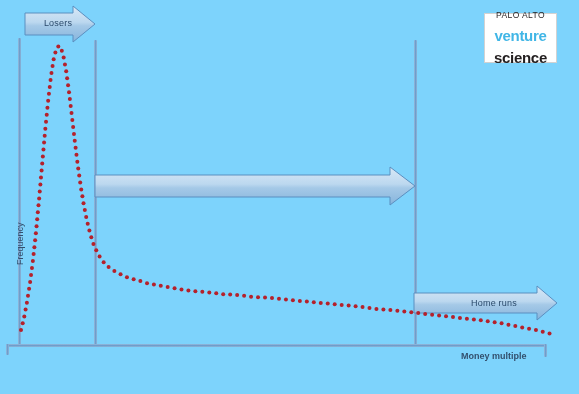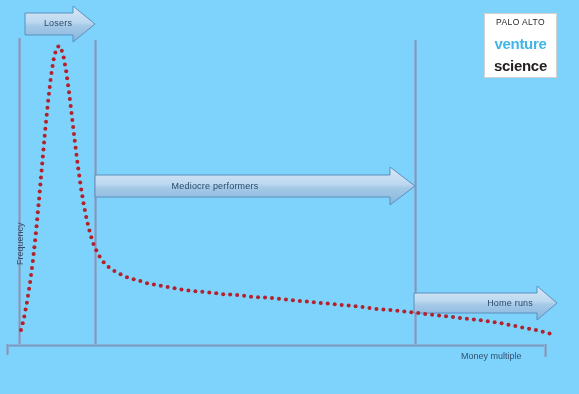--- a/index.html
+++ b/index.html
@@ -71,21 +71,21 @@
     transform-origin: 0 0;
     transform: rotate(-90deg);
   }
 
   
   #logo-box {
     position: absolute;
     left: 484px;
     top: 13px;
     width: 73px;
-    height: 65px;
+    height: 50px;
     border: 1px solid #d2d2d2;
     background: #ffffff;
     box-sizing: border-box;
     display: flex;
     flex-direction: column;
     align-items: center;
     justify-content: center;
     line-height: 1;
   }
   #logo-paloalto {
@@ -286,27 +286,26 @@
         <circle cx="522.18" cy="327.41" r="2" fill="#b5212b"></circle>
         <circle cx="529.06" cy="328.70" r="2" fill="#b5212b"></circle>
         <circle cx="535.94" cy="329.99" r="2" fill="#b5212b"></circle>
         <circle cx="542.73" cy="331.68" r="2" fill="#b5212b"></circle>
         <circle cx="549.52" cy="333.38" r="2" fill="#b5212b"></circle>
       </g>
   </svg>
 
   <div class="arrow-label" style="left:28px; top:18px; width:60px;">Losers</div>
 
-  <div class="arrow-label" style="left:150px; top:181px; width:130px;">Mediocre performers</div>
-
-  <div class="arrow-label" style="left:455px; top:298px; width:78px;text-align:right;">Home runs</div>
+
+  <div class="arrow-label" style="left:455px; top:298px; width:78px;">Home runs</div>
 
   <div class="axis-title" id="y-axis-title" style="left:15px; top:265px;">Frequency</div>
 
-  <div class="axis-title" id="x-axis-title" style="left:461px; top:351px;">Money multiple</div>
+  <div class="axis-title" id="x-axis-title" style="left:461px; top:351px;font-weight:bold;">Money multiple</div>
 
   <div id="logo-box">
     <div id="logo-paloalto">PALO ALTO</div>
     <div id="logo-venture">venture</div>
     <div id="logo-science">science</div>
   </div>
 
 </div>
 
 </body></html>

